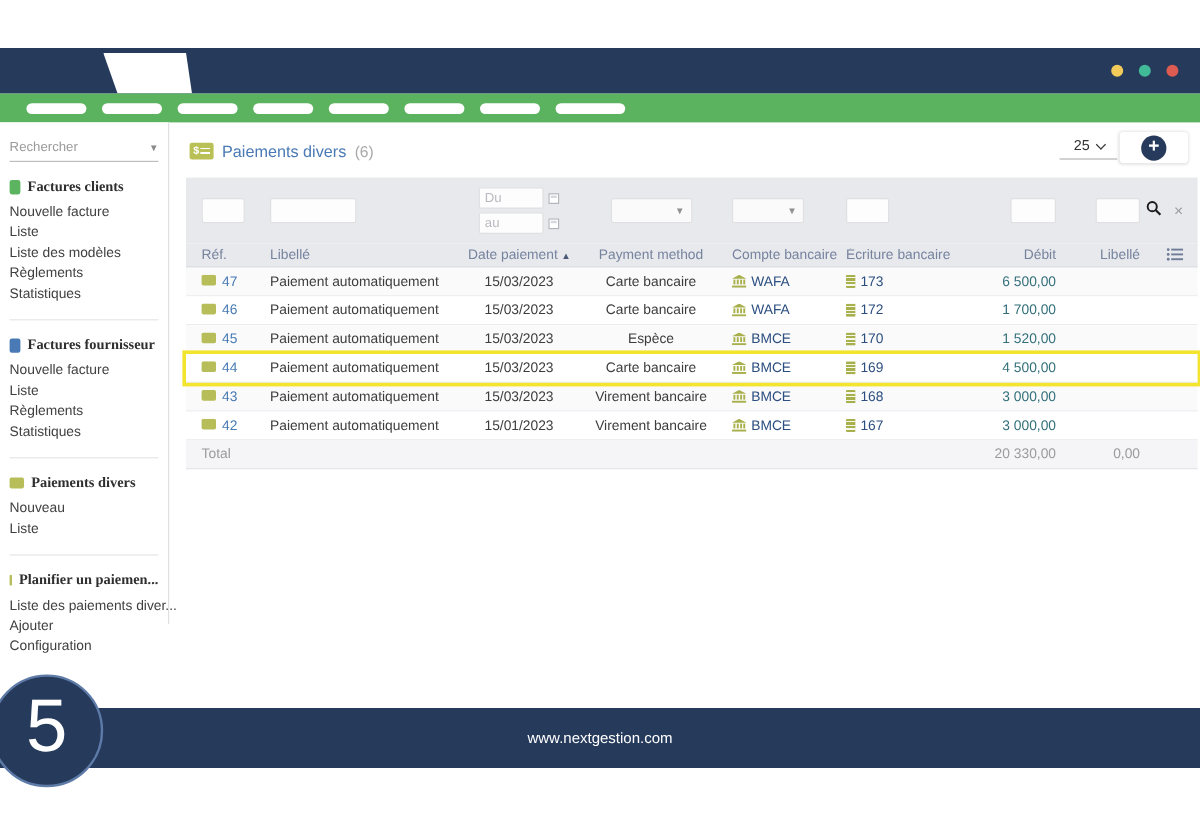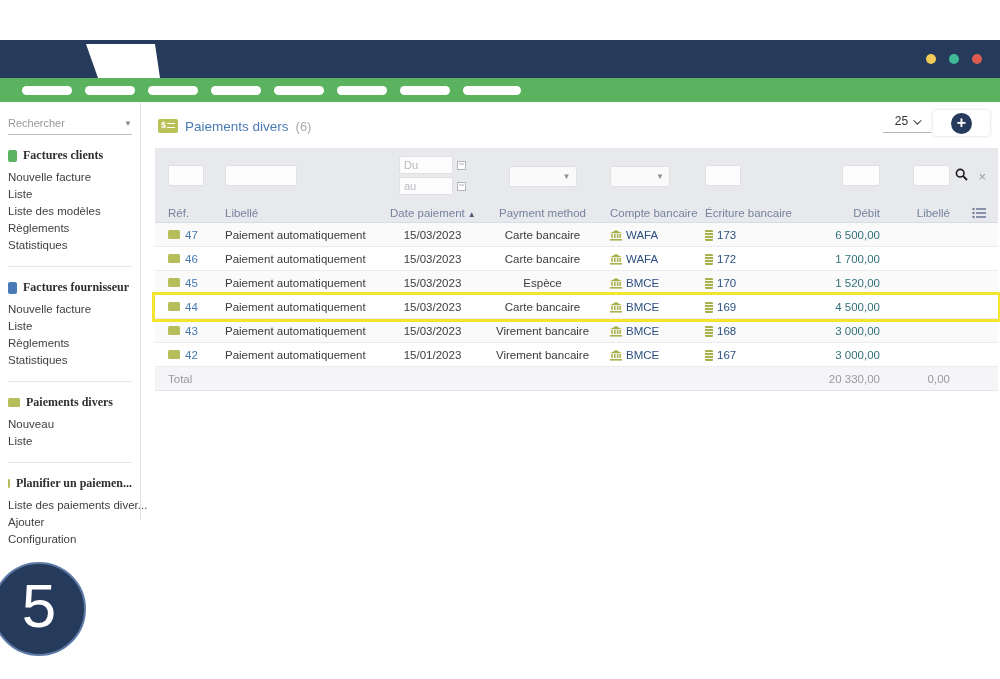--- a/index.html
+++ b/index.html
@@ -374,17 +374,20 @@
         <div class="cell c-date"></div>
         <div class="cell c-method"></div>
       <div class="cell c-compte"></div>
         <div class="cell c-ecr"></div>
       <div class="cell c-debit">20 330,00</div>
       <div class="cell c-credit">0,00</div>
       <div class="cell c-act"></div>
     </div>
   </div>
 
+  <div class="footer">
+    <div class="footer-url">www.nextgestion.com</div>
+  </div>
   <div class="step-circle">
     <span>5</span>
   </div>
 
 </div>
 
 </body></html>

